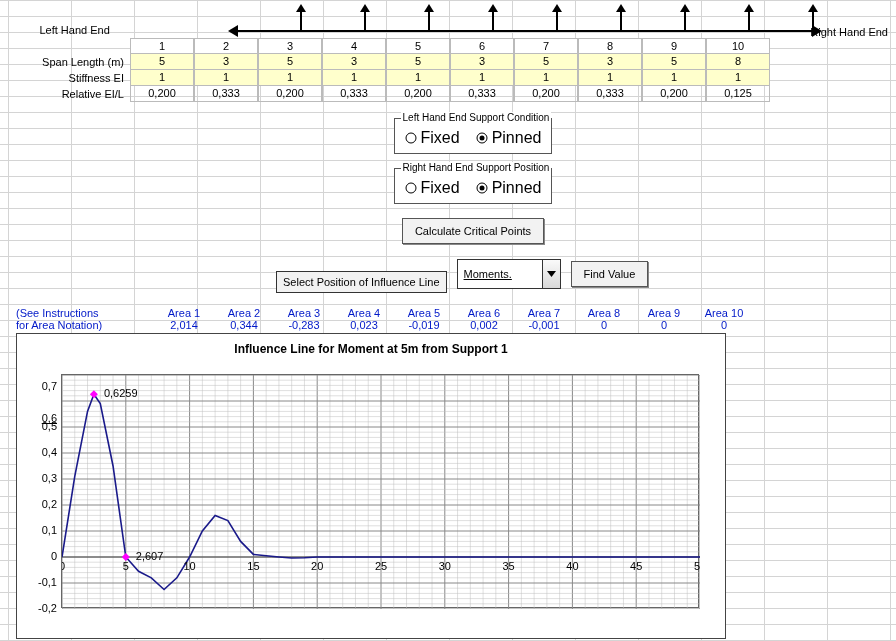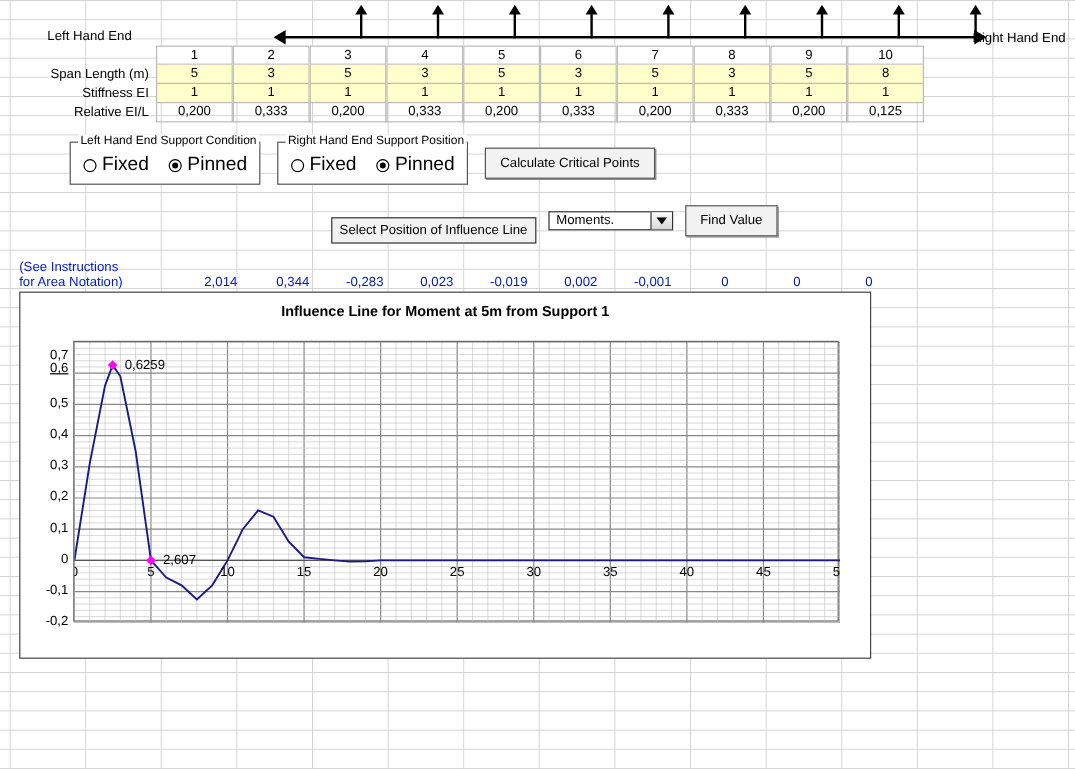--- a/index.html
+++ b/index.html
@@ -67,21 +67,21 @@
   .up-arrow::before {
     content: "";
     position: absolute;
     top: -6px; left: -4px;
     width: 0; height: 0;
     border-left: 5px solid transparent;
     border-right: 5px solid transparent;
     border-bottom: 8px solid #000;
   }
   
-  .controls-row { display: flex; align-items: center; gap: 14px; margin-left: 50px; margin-top: 16px; }
+  .controls-row { display: flex; align-items: center; gap: 14px; margin-left: 50px; margin-top: 16px; flex-direction: column; }
   .groupbox {
     position: relative;
     border: 1px solid #555;
     padding: 10px 10px 6px 10px;
     display: flex;
     gap: 16px;
     align-items: center;
     background: #fff;
   }
   .groupbox .legend {
@@ -106,22 +106,23 @@
   .sel-label {
     border: 1px solid #333;
     background: #f2f2f2;
     padding: 4px 6px;
     margin-top: 17px;
   }
   .combo {
     border: 1px solid #333;
     display: flex;
     align-items: center;
-    height: 16px;
+    height: 30px;
     background: #fff;
+    text-decoration: underline;
   }
   .combo span { padding: 0 6px; width: 84px; }
   .combo .drop {
     width: 18px; height: 100%;
     border-left: 1px solid #333;
     background: linear-gradient(#fafafa,#d8d8d8);
     display: flex; align-items: center; justify-content: center;
   }
   
   .area-table { margin-top: 14px; margin-left: 8px; color: #0018c8; }
@@ -291,20 +292,32 @@
               <polygon points="0,0 9,0 4.5,6" fill="#000"></polygon>
             </svg>
     </div>
   </div>
   <button class="btn">Find Value</button>
 </div>
 
 <div class="area-table">
   <div class="area-row">
     <div class="area-lbl">(See Instructions</div>
+    <div id="area-hdrs" style="display:flex;">
+            <div class="area-cell">Area 1</div>
+            <div class="area-cell">Area 2</div>
+            <div class="area-cell">Area 3</div>
+            <div class="area-cell">Area 4</div>
+            <div class="area-cell">Area 5</div>
+            <div class="area-cell">Area 6</div>
+            <div class="area-cell">Area 7</div>
+            <div class="area-cell">Area 8</div>
+            <div class="area-cell">Area 9</div>
+            <div class="area-cell">Area 10</div>
+          </div>
   </div>
   <div class="area-row">
     <div class="area-lbl">for Area Notation)</div>
     <div id="area-vals" style="display:flex;">
             <div class="area-cell">2,014</div>
             <div class="area-cell">0,344</div>
             <div class="area-cell">-0,283</div>
             <div class="area-cell">0,023</div>
             <div class="area-cell">-0,019</div>
             <div class="area-cell">0,002</div>
@@ -440,18 +453,18 @@
           </svg>
   </div>
 <div class="ytick" style="top: 274px;">-0,2</div>
         <div class="ytick" style="top: 248px;">-0,1</div>
         <div class="ytick" style="top: 222px;">0</div>
         <div class="ytick" style="top: 196px;">0,1</div>
         <div class="ytick" style="top: 170px;">0,2</div>
         <div class="ytick" style="top: 144px;">0,3</div>
         <div class="ytick" style="top: 118px;">0,4</div>
         <div class="ytick" style="top: 92px;">0,5</div>
-        <div class="ytick" style="top: 63px; text-decoration: underline;">0,6</div>
+        <div class="ytick" style="top: 84px; text-decoration: underline;">0,6</div>
         <div class="ytick" style="top: 52px;">0,7</div>
       </div>
 
 </div>
 </div>
 
 </body></html>

